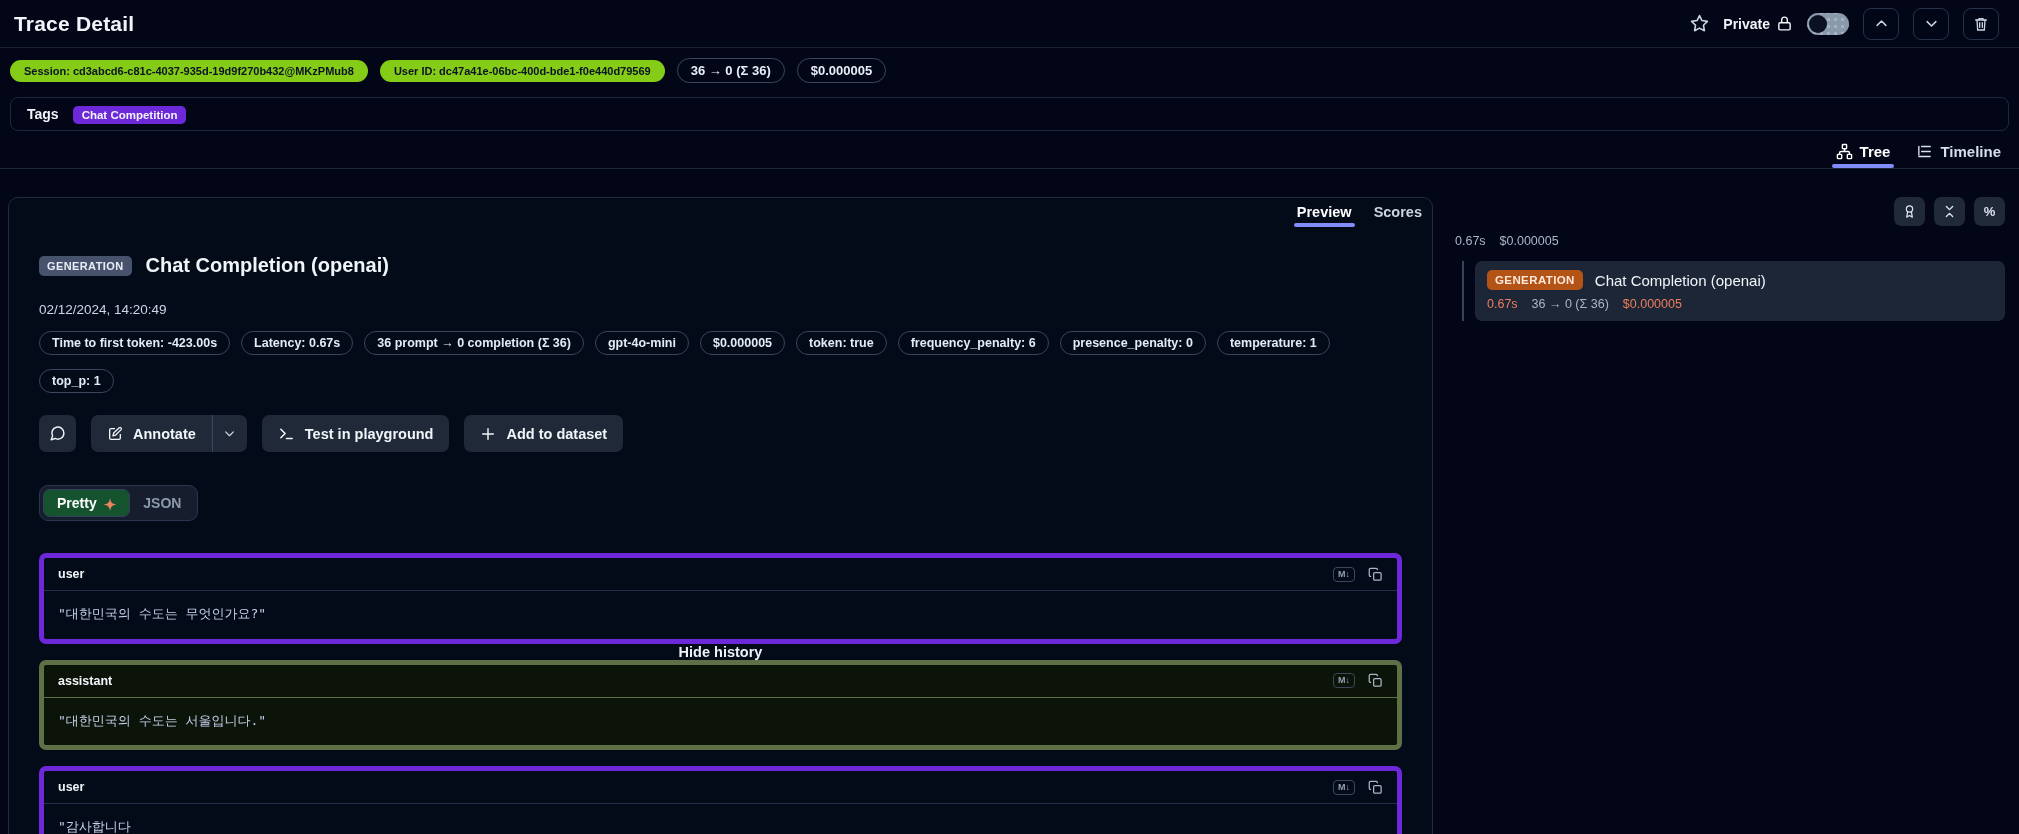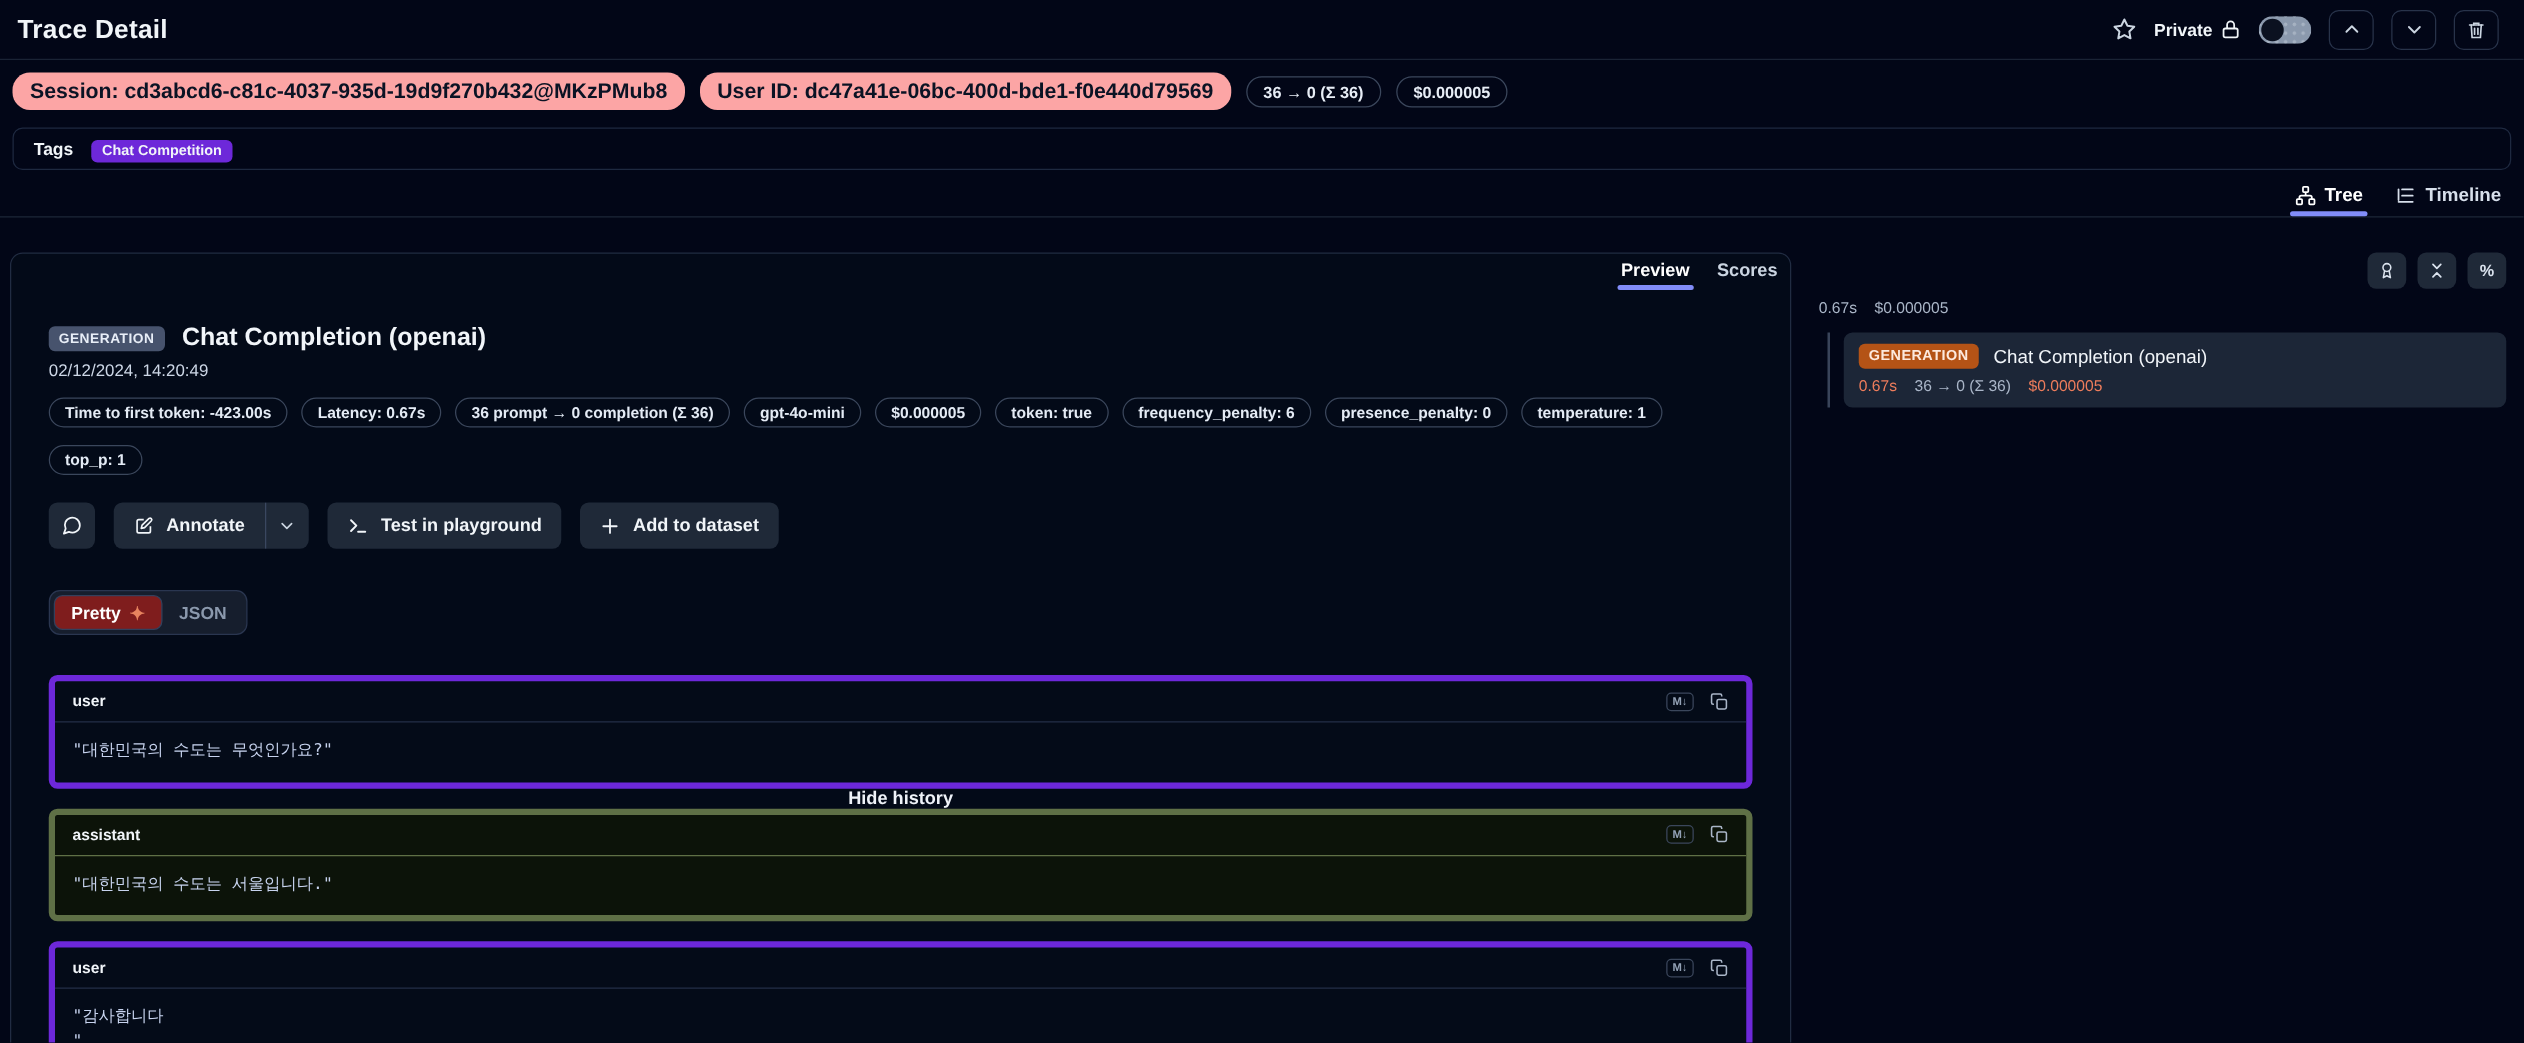--- a/index.html
+++ b/index.html
@@ -27,21 +27,21 @@
   }
   .toggle .knob { position:absolute; left:2px; top:2px; width:18px; height:18px; border-radius:50%; background:#0b1120; }
   .outline-btn {
     width:36px; height:32px; border:1px solid #28334a; background:transparent; border-radius:8px;
     display:flex; align-items:center; justify-content:center; color:#cbd5e1; cursor:pointer;
   }
 
   
   .badges-row { display:flex; align-items:center; gap:12px; padding:10px 10px 0 10px; }
   .chip-light {
-    background:#fca5a5; color:#0b1324; font-weight:bold; font-size:17px;
+    background:#84cc16; color:#0b1324; font-weight:bold; font-size:11px;
     padding:5px 14px; border-radius:14px; white-space:nowrap; cursor:pointer;
   }
   .chip-outline {
     border:1px solid #3b475c; color:#e8eef7; font-weight:bold; font-size:13px;
     padding:4px 13px; border-radius:14px; white-space:nowrap;
   }
 
   
   .tags-bar {
     margin:14px 10px 0 10px; height:34px; border:1px solid #1e2940; border-radius:8px;
@@ -82,21 +82,21 @@
     border-radius:3px; background:var(--accent, #818cf8);
   }
 
   .card-body { padding:56px 22px 0 30px; }
   .obs-title-row { display:flex; align-items:center; gap:14px; }
   .type-badge {
     background:#47536d; color:#e8eef7; font-weight:bold; font-size:11px; letter-spacing:.4px;
     padding:4px 8px; border-radius:5px;
   }
   .obs-title { font-size:20px; font-weight:bold; }
-  .obs-date { margin-top:7px; font-size:13.5px; color:#cdd7e6; }
+  .obs-date { margin-top:25px; font-size:13.5px; color:#cdd7e6; }
 
   .pill-row { display:flex; flex-wrap:wrap; gap:11px; margin-top:14px; }
   .pill {
     border:1px solid #3b475c; border-radius:13px; padding:4px 12px;
     font-size:12.5px; font-weight:bold; color:#e4ebf5; white-space:nowrap;
   }
 
   .actions-row { display:flex; align-items:center; gap:15px; margin-top:22px; }
   .act-btn {
     background:#1f2938; border:none; border-radius:7px; color:#f1f5f9; cursor:pointer;
@@ -107,21 +107,21 @@
   .split-btn { display:flex; align-items:stretch; background:#1f2938; border-radius:7px; overflow:hidden; }
   .split-btn .main-part { display:flex; align-items:center; gap:10px; padding:0 16px; height:37px; cursor:pointer; font-weight:bold; font-size:14.5px; }
   .split-btn .divider { width:1px; background:#3a4760; margin:0; }
   .split-btn .chev-part { width:34px; display:flex; align-items:center; justify-content:center; cursor:pointer; color:#cbd5e1; }
 
   .format-toggle {
     margin-top:33px; display:inline-flex; align-items:center; background:#161e2d;
     border:1px solid #2a3650; border-radius:9px; padding:3px;
   }
   .format-seg { padding:5px 13px; border-radius:7px; font-weight:bold; font-size:14px; color:#8b99ad; cursor:pointer; display:flex; align-items:center; gap:7px; }
-  .format-seg.active { background:#7f1d1d; border:1px solid #33405c; color:#fff; }
+  .format-seg.active { background:#14532d; border:1px solid #33405c; color:#fff; }
   .sparkles { color:var(--sparkle, #e8845f); font-size:15px; line-height:1; position:relative; top:1px; }
 
   
   .messages { margin-top:32px; padding-right:8px; }
   .msg-box { border:5px solid #6d28d9; border-radius:7px; overflow:hidden; background:#040b18; }
   .msg-box.assistant { border-color:#5f7046; background:#0c1309; }
   .msg-header {
     display:flex; align-items:center; justify-content:space-between;
     height:33px; padding:0 14px; border-bottom:1px solid #232f47;
   }

